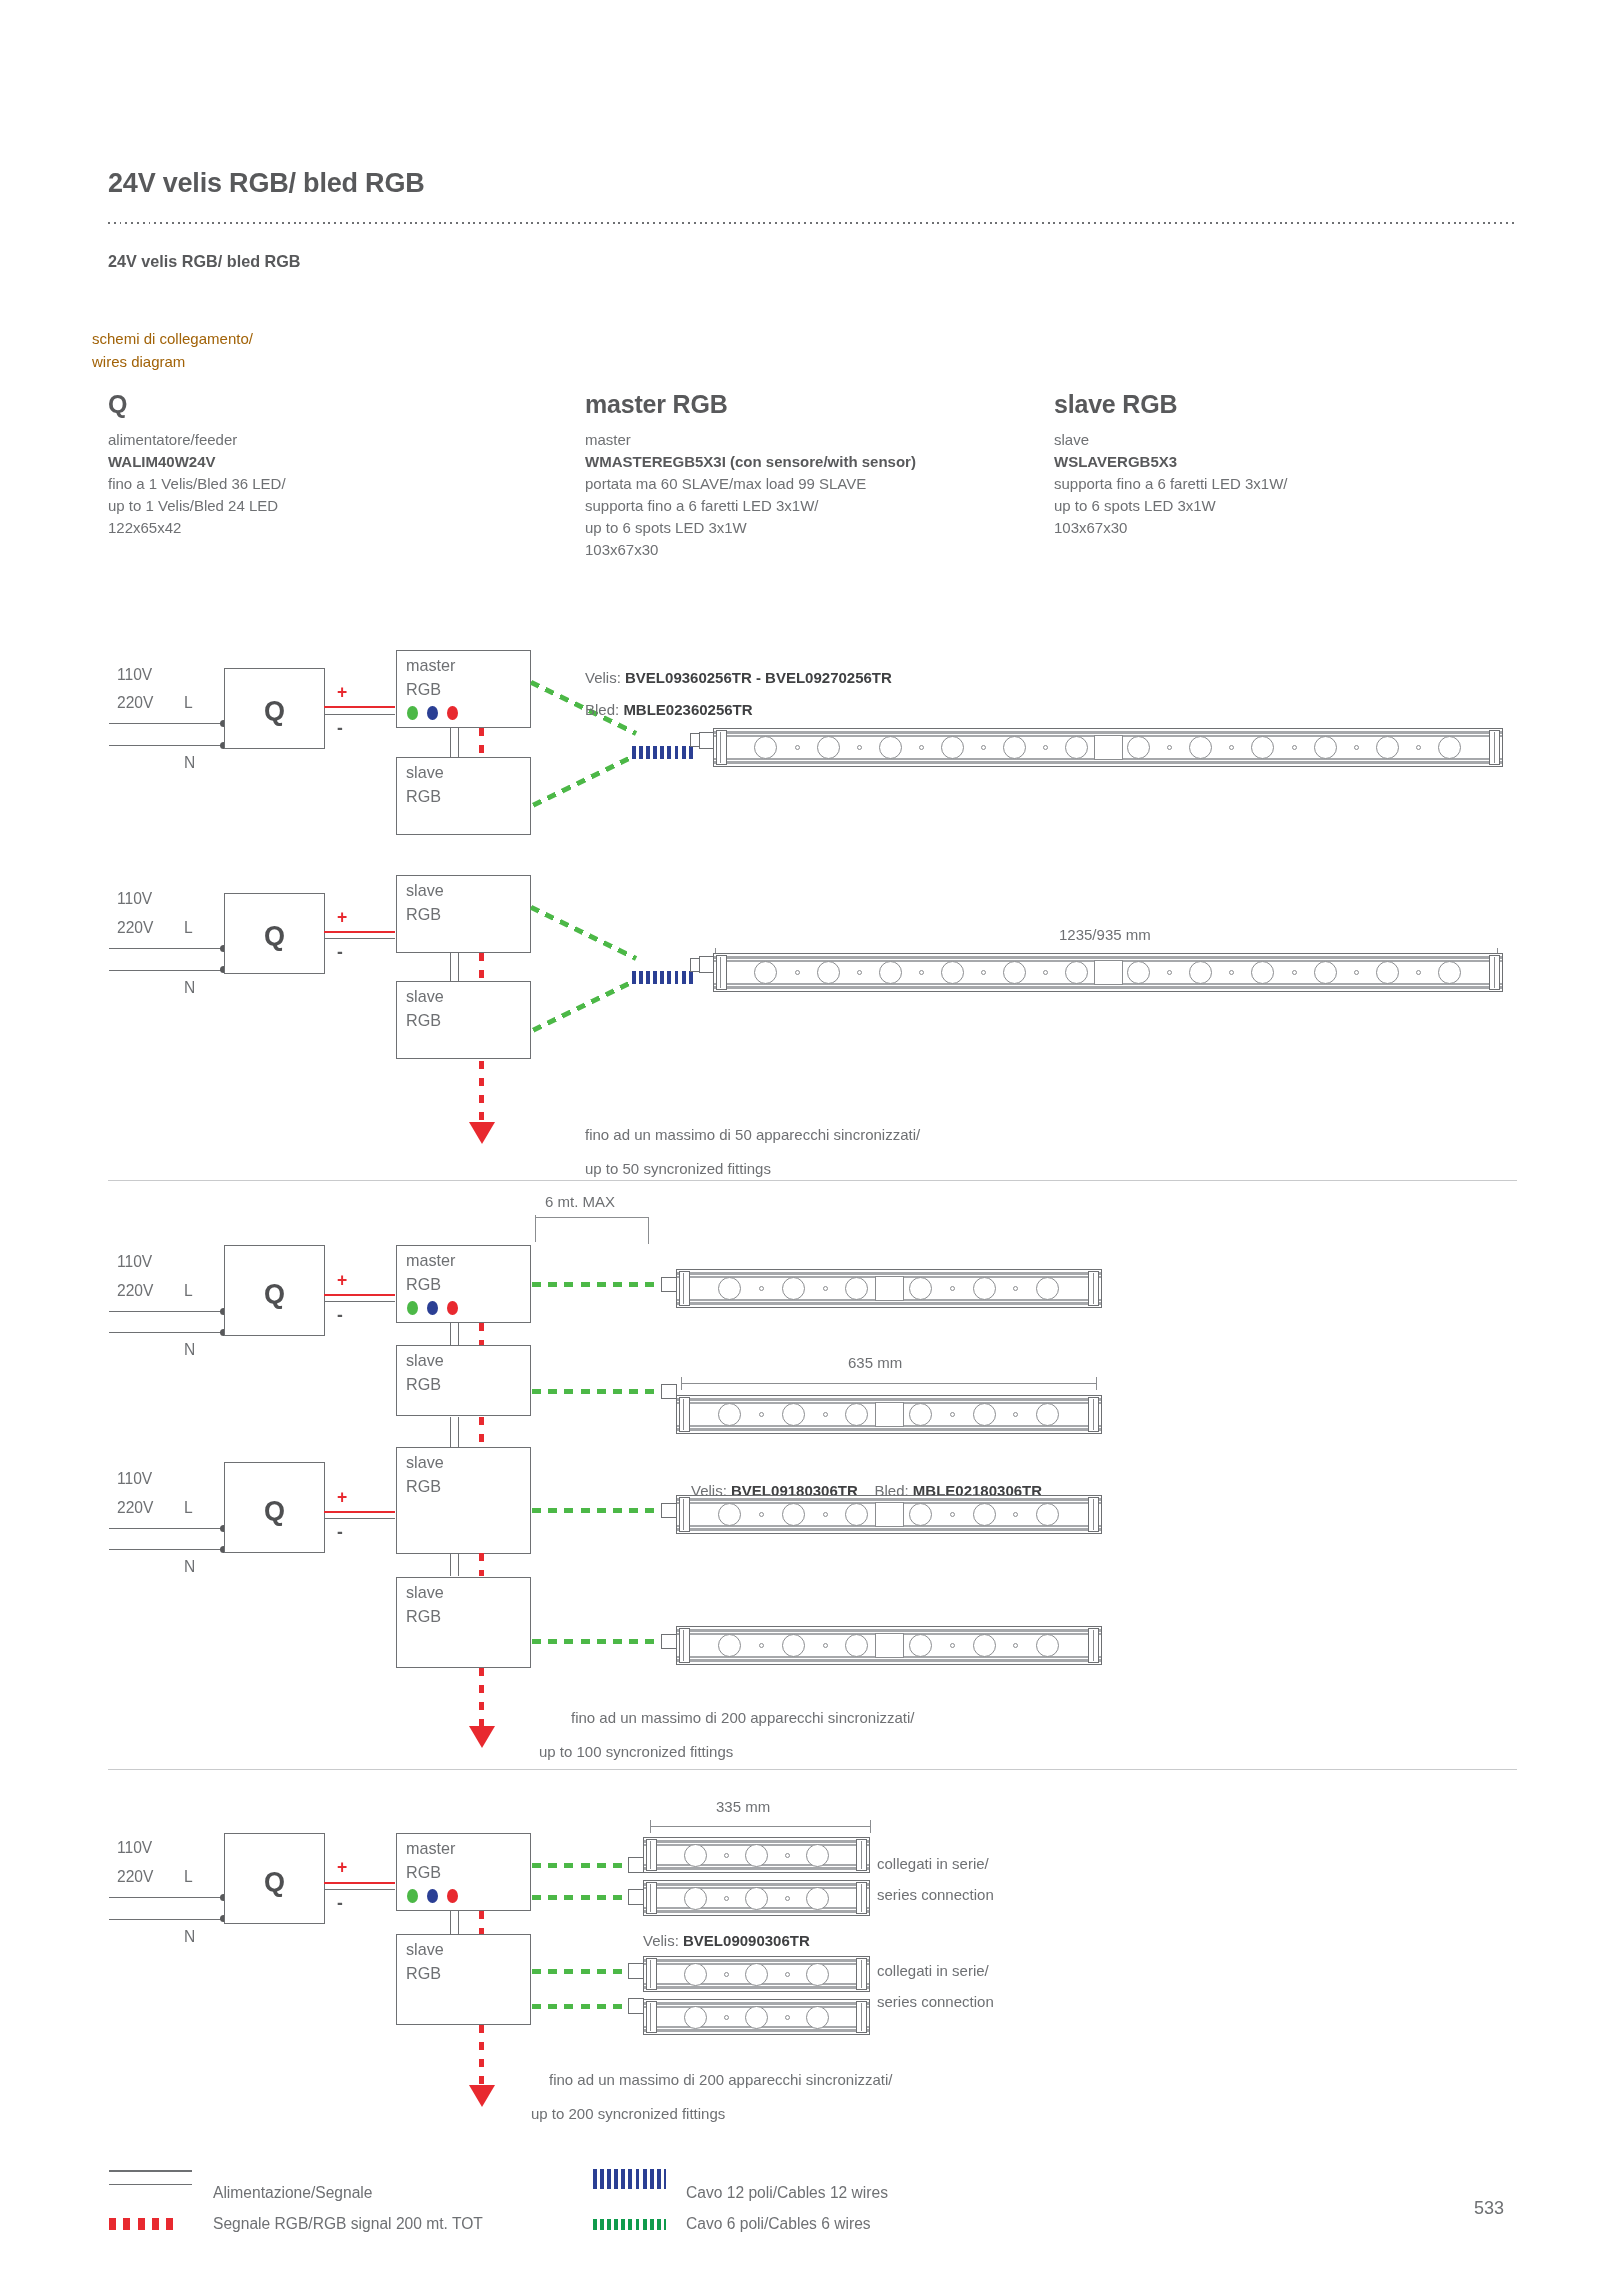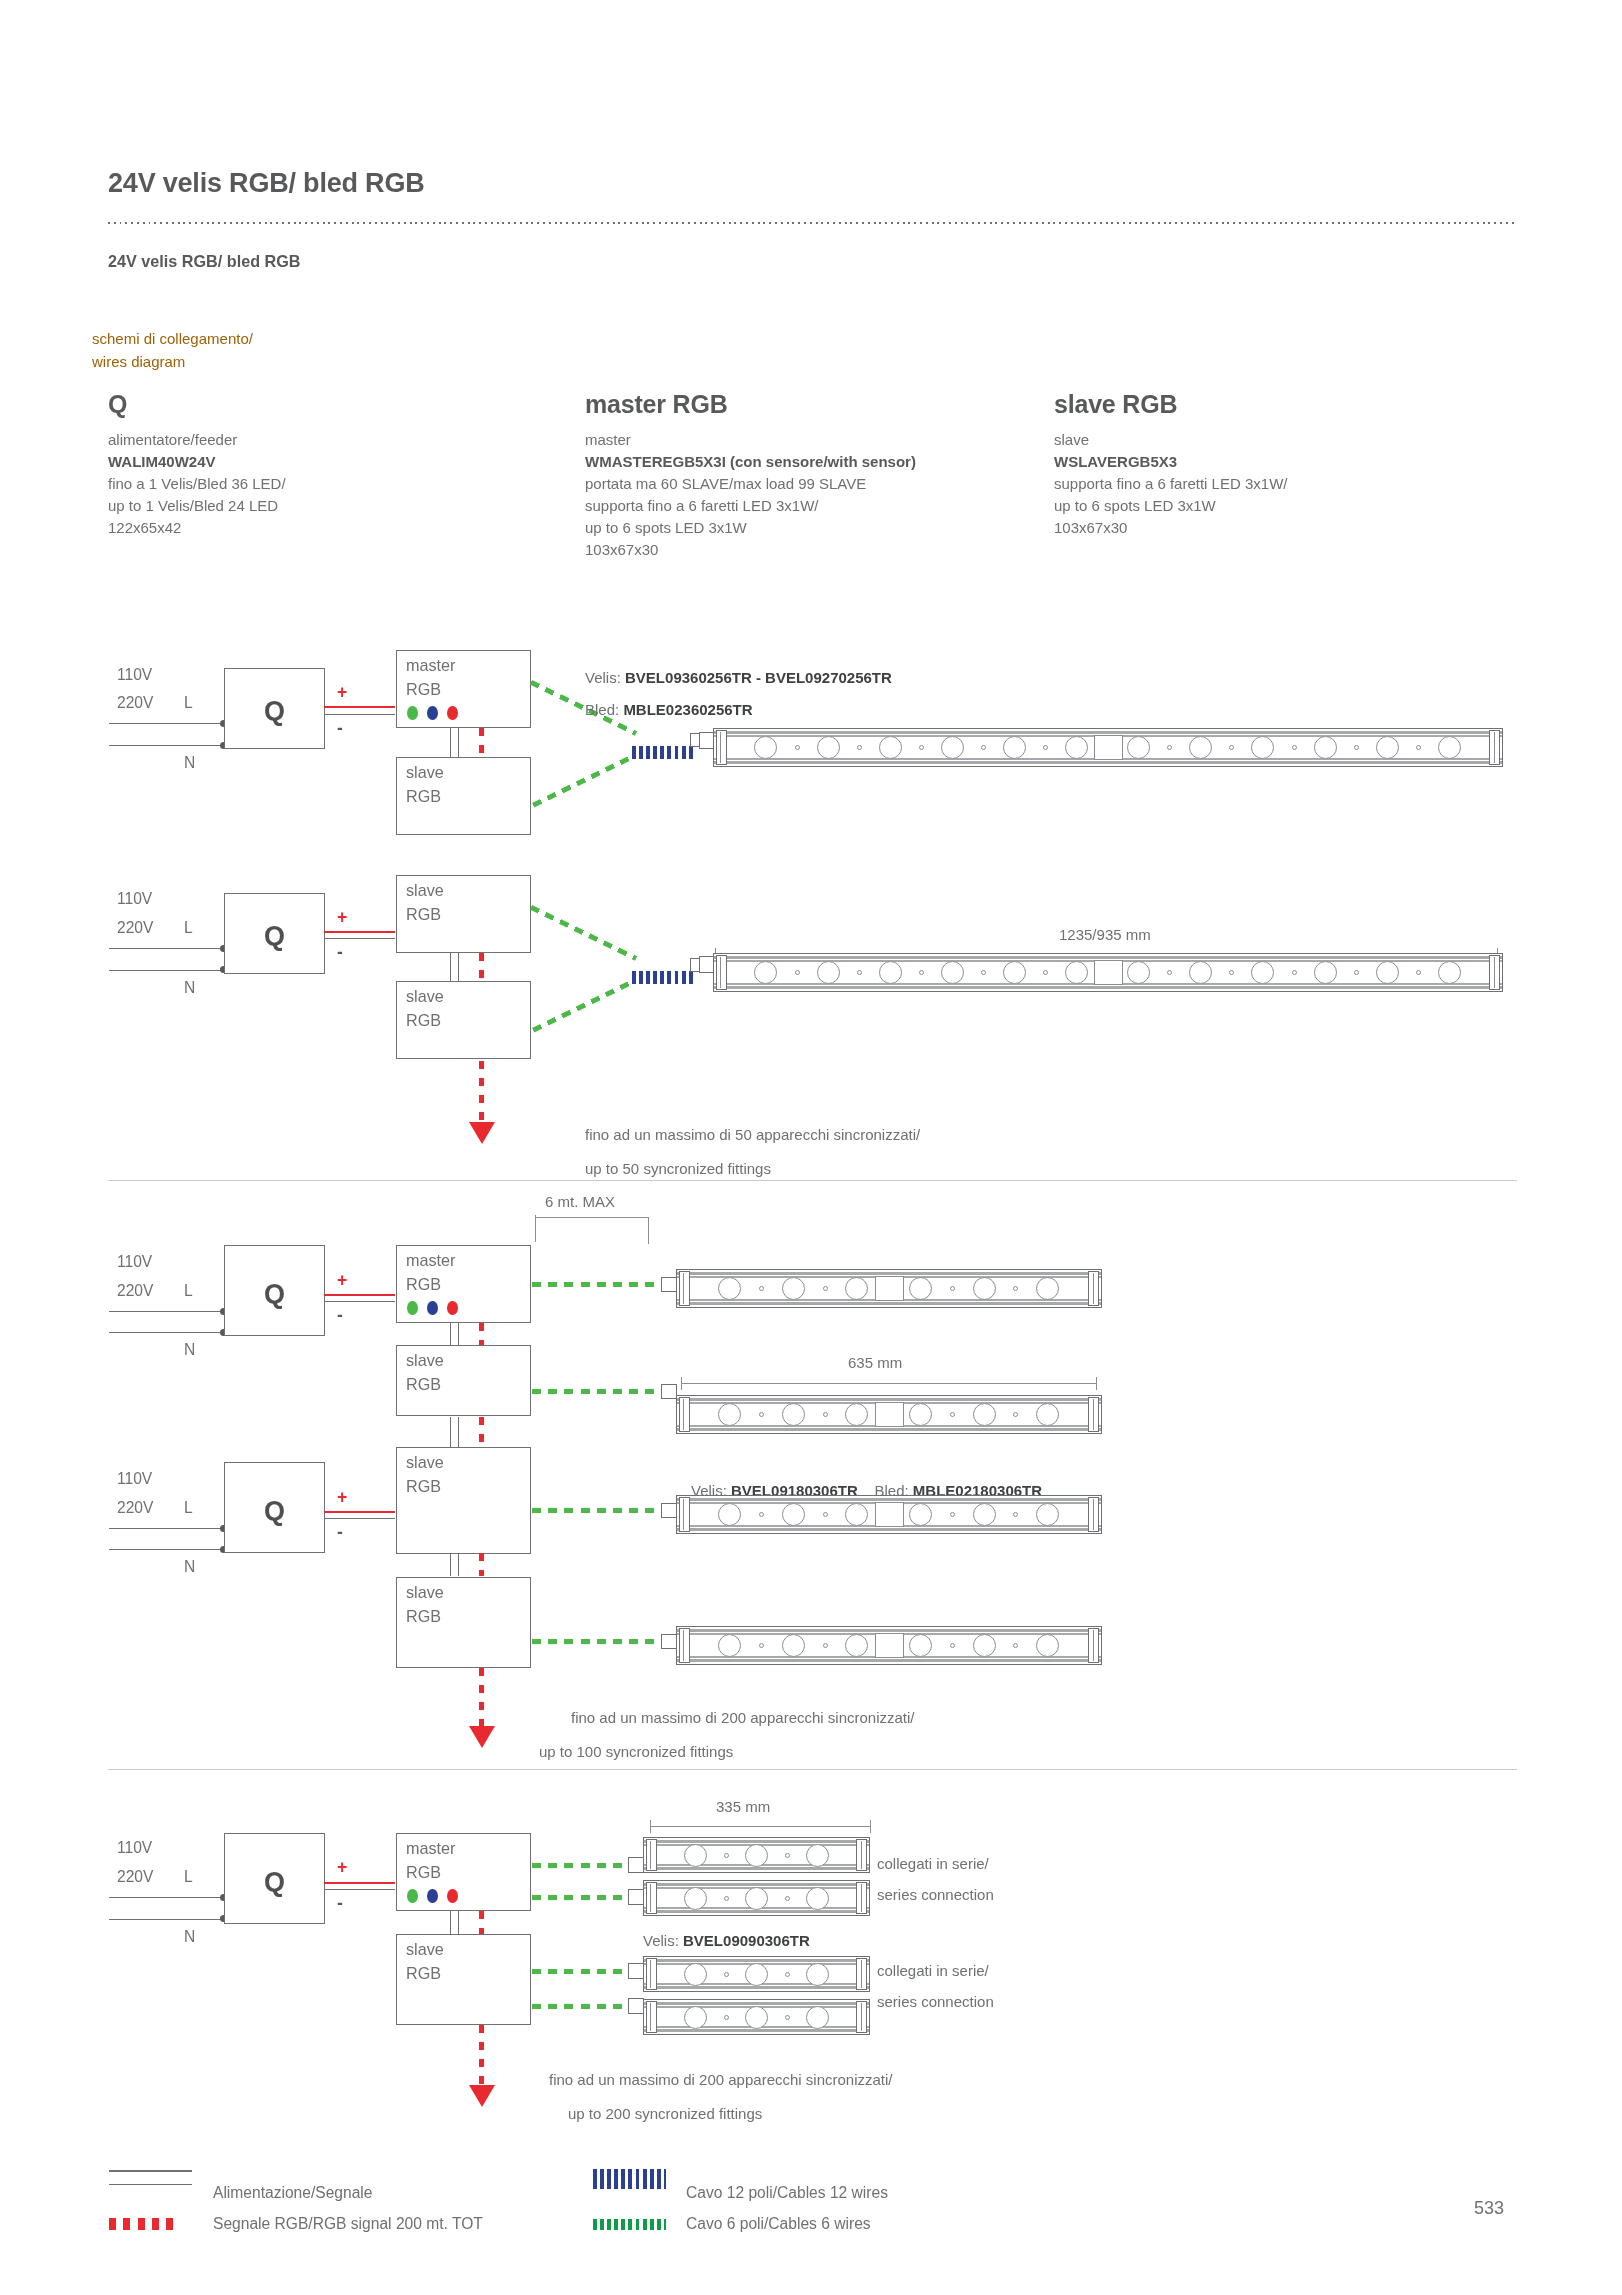--- a/index.html
+++ b/index.html
@@ -664,21 +664,21 @@
       <div class="pin" style="left: 81px; top: 15.6px; width: 5.2px; height: 5.2px;"></div>
       <div class="lens" style="left: 102px; top: 6.5px; width: 23.4px; height: 23.4px;"></div>
       <div class="pin" style="left: 142px; top: 15.6px; width: 5.2px; height: 5.2px;"></div>
       <div class="lens" style="left: 163px; top: 6.5px; width: 23.4px; height: 23.4px;"></div>
     </div>
 
   <div class="note" style="left:877px; top:1958px;">collegati in serie/</div>
   <div class="note" style="left:877px; top:1989px;">series connection</div>
 
   <div class="note" style="left:549px; top:2067px;">fino ad un massimo di 200 apparecchi sincronizzati/</div>
-  <div class="note" style="left:568px; top:2101px;">up to 200 syncronized fittings</div>
+  <div class="note" style="left:531px; top:2101px;">up to 200 syncronized fittings</div>
 
   <div class="lg-solid" style="left:109px; top:2170px;">
     <div></div>
       <div></div>
   </div>
   <div class="lg-text" style="left:213px; top:2184px;">Alimentazione/Segnale</div>
 
   <div class="lg-reddash" style="left:109px; top:2218px;"></div>
   <div class="lg-text" style="left:213px; top:2215px;">Segnale RGB/RGB signal 200 mt. TOT</div>
 

